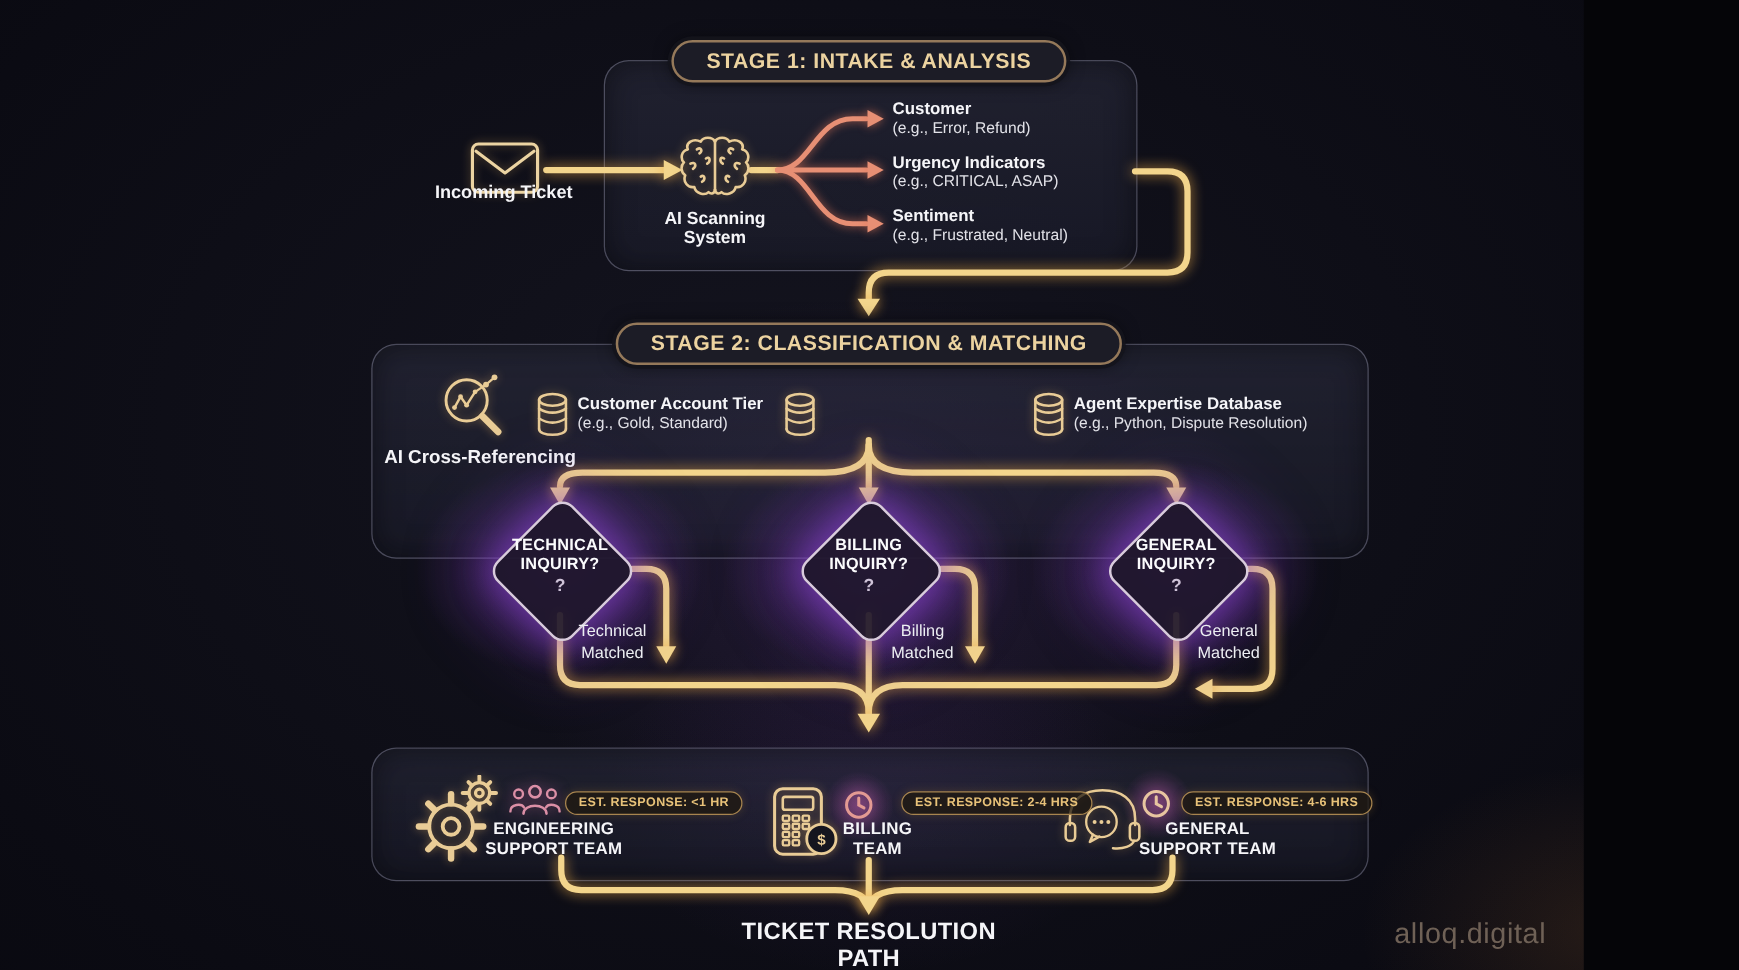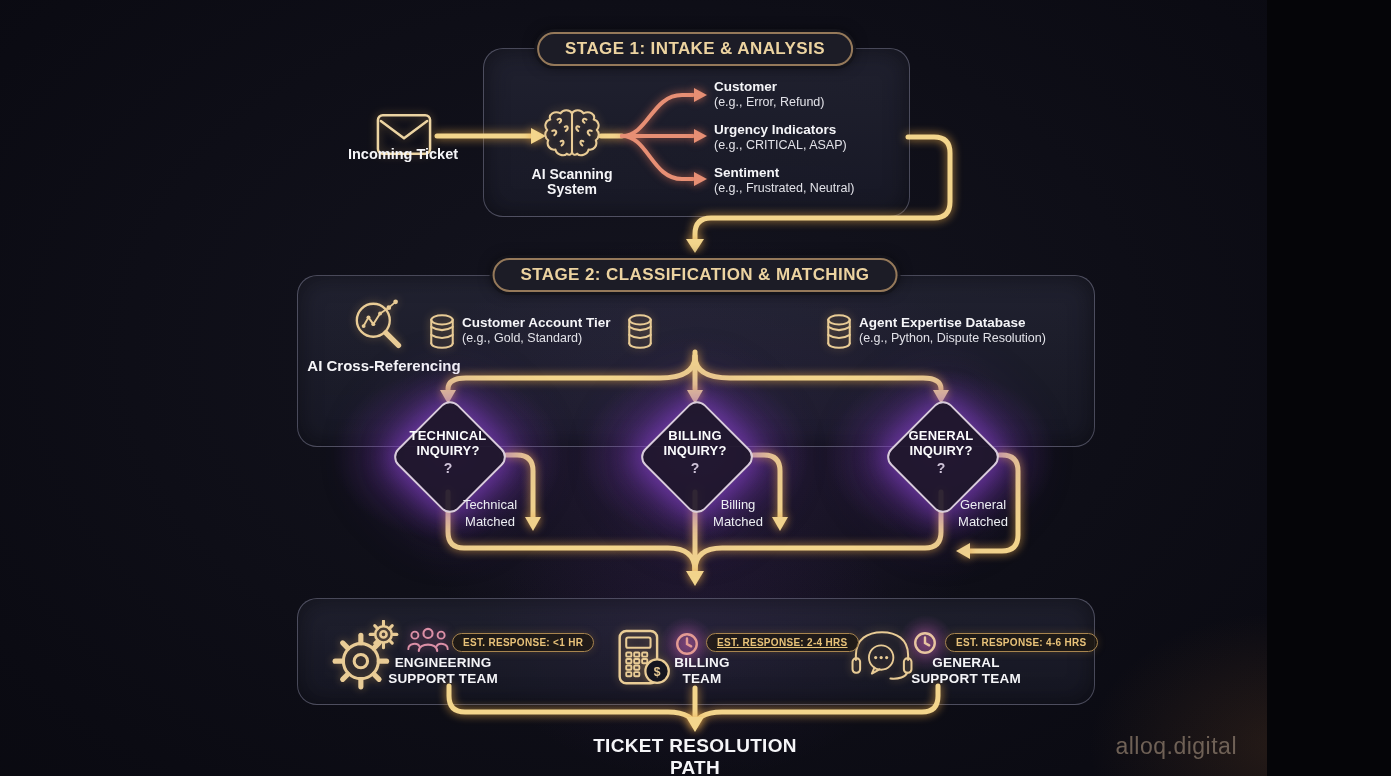--- a/index.html
+++ b/index.html
@@ -314,21 +314,21 @@
       <text x="45" y="50" text-anchor="middle" font-size="13" font-weight="bold" fill="#e9cc96" stroke="none" font-family="Liberation Sans, sans-serif">$</text>
     </svg>
   </div>
   <div class="clock-glow" style="left:659px;top:617px;"></div>
   <div class="abs icon-glow-pink" style="left:674px;top:631px;z-index:4;">
     <svg width="26" height="26" viewBox="0 0 28 28" fill="none" stroke="#e39a93" stroke-width="2.6" stroke-linecap="round">
       <circle cx="14" cy="14" r="10.5"></circle>
         <path d="M14 8 V14 L18.5 16.5"></path>
     </svg>
   </div>
-  <div class="badge" style="left:706px;top:633px;text-decoration:underline;">EST. RESPONSE: 2-4 HRS</div>
+  <div class="badge" style="left:721px;top:633px;">EST. RESPONSE: 2-4 HRS</div>
   <div class="teamname" style="left:642px;top:655px;width:120px;">
     <div>BILLING</div>
     <div>TEAM</div>
   </div>
 
   <div class="abs icon-glow" style="left:850px;top:626px;z-index:4;">
     <svg width="64" height="58" viewBox="0 0 76 64" fill="none" stroke="#e9cc96" stroke-width="2.4" stroke-linecap="round" stroke-linejoin="round">
       <path d="M7 38 V32 C7 13 21 5 38 5 C55 5 69 13 69 32 V38"></path>
       <rect x="3" y="36" width="9" height="17" rx="4"></rect>
         <rect x="64" y="36" width="9" height="17" rx="4"></rect>

